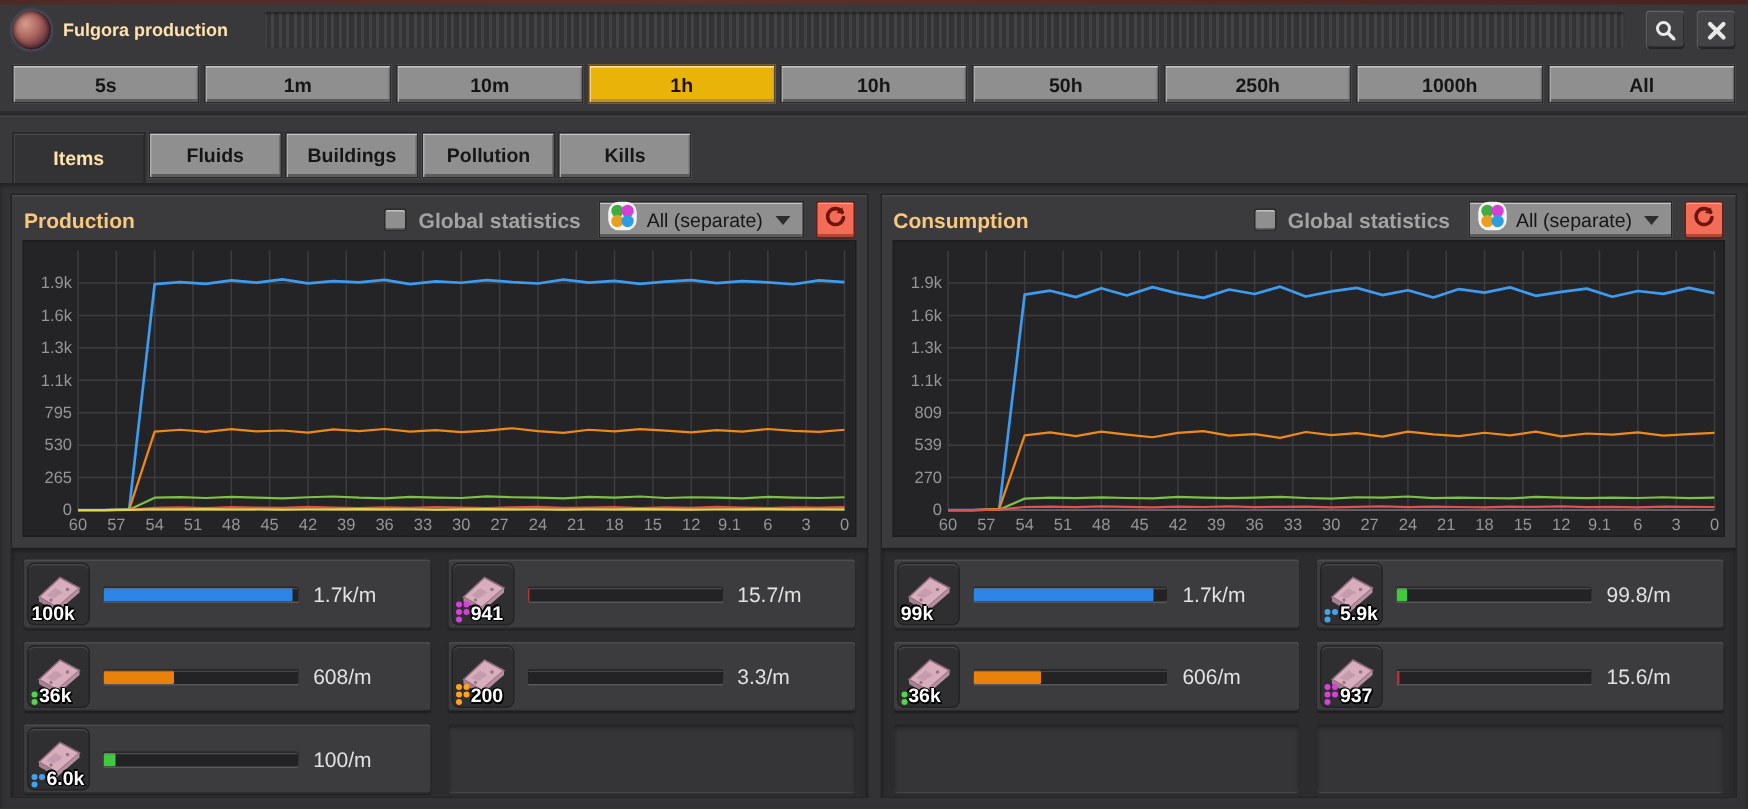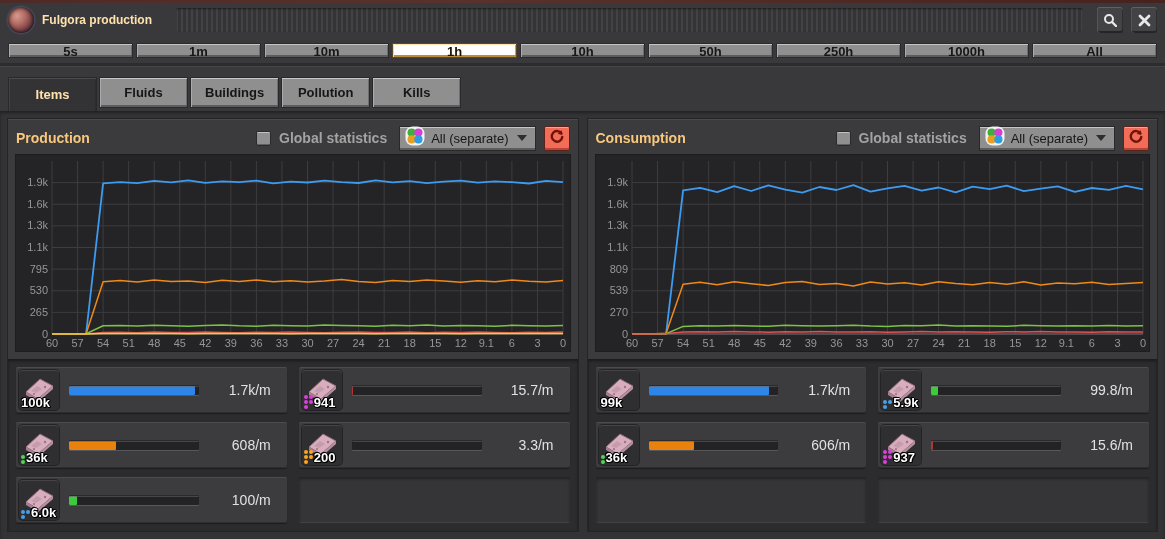--- a/index.html
+++ b/index.html
@@ -21,25 +21,25 @@
   .win-title { color:#ffe2ad; font-size:12px; font-weight:700; white-space:nowrap; padding-right:10px; }
   .drag-stripes { flex:1; height:24px; margin:0 6px;
     background:repeating-linear-gradient(90deg,#434244 0 2px,#343335 2px 5px);
     box-shadow:inset 0 1px 2px rgba(0,0,0,.45); border-radius:2px; }
   .tb-btn { width:26px; height:26px; border:0; border-radius:3px; background:#434244; cursor:pointer;
     box-shadow:inset 0 1px 0 #616062, inset 1px 0 0 #555456, inset 0 -2px 0 #252426, inset -1px 0 0 #2e2d2f;
     display:flex; align-items:center; justify-content:center; color:#e8e8e8; }
   .tb-btn svg { display:block; }
 
   
-  .time-row { display:flex; gap:3px; margin:6px 8px 5px; height:15px; }
+  .time-row { display:flex; gap:3px; margin:6px 8px 5px; height:26px; }
   .time-btn { flex:1; border:1px solid #2a292b; background:#8f8f8f; color:#161616;
     font-family:"Liberation Sans",sans-serif; font-size:13px; font-weight:700; cursor:pointer;
     box-shadow:inset 0 1px 0 #c6c6c6, inset 1px 0 0 #ababab, inset 0 -2px 0 #5c5c5c, inset -1px 0 0 #6f6f6f; }
-  .time-btn.selected { background:#ffffff; color:#1d1203; border-color:#5d4824;
+  .time-btn.selected { background:#eab308; color:#1d1203; border-color:#5d4824;
     box-shadow:inset 0 1px 0 #ffe4ae, inset 1px 0 0 #f8d68d, inset 0 -2px 0 #bb8c3f, inset -1px 0 0 #cf9f4c; }
   .time-sep { height:3px; background:#2c2b2d; box-shadow:0 1px 0 #454446; }
 
   
   .tab-row { display:flex; gap:2px; margin:11px 8px 0; height:34px; position:relative; z-index:2; }
   .tab-btn { min-width:89px; height:31px; border:1px solid #29282a; background:#8f8f8f; color:#161616;
     font-family:"Liberation Sans",sans-serif; font-size:13px; font-weight:700; cursor:pointer; padding:0 14px;
     box-shadow:inset 0 1px 0 #c6c6c6, inset 1px 0 0 #ababab, inset 0 -2px 0 #5c5c5c, inset -1px 0 0 #6f6f6f; }
   .tab-btn.selected { height:34px; background:#333234; color:#ffe2ad; border-bottom:0;
     box-shadow:inset 0 1px 0 #4b4a4c, inset 1px 0 0 #424144, inset -1px 0 0 #2c2b2d; }
@@ -79,21 +79,21 @@
   .badge-row { position:absolute; left:2px; bottom:1px; display:flex; align-items:flex-end; gap:1px; }
   .q-dots { display:grid; gap:1px; }
   .q-dots i { width:4px; height:4px; border-radius:50%; display:block; }
   .count { color:#ffffff; font-size:13px; font-weight:700; line-height:13px;
     text-shadow:-1px 0 0 #000, 1px 0 0 #000, 0 -1px 0 #000, 0 1px 0 #000, 1px 1px 0 #000, -1px -1px 0 #000; }
   .bar-wrap { flex:1; margin:0 10px 0 10px; min-width:0; }
   .bar-track { height:9px; background:#232224; border-radius:1px;
     box-shadow:inset 0 1px 0 rgba(0,0,0,.8), 0 1px 0 #58575a, 0 -1px 0 #2a292b; position:relative; overflow:hidden; }
   .bar-track .hl { position:absolute; top:0; left:0; right:0; height:1px; background:#6a696c; opacity:.65; }
   .bar-fill { height:100%; border-radius:1px; }
-  .rate { width:62px; text-align:right; color:#e2e2e2; font-size:14px; font-weight:400; white-space:nowrap; flex:0 0 auto; }
+  .rate { width:62px; text-align:left; color:#e2e2e2; font-size:14px; font-weight:400; white-space:nowrap; flex:0 0 auto; }
 </style>
 </head>
 <body>
 
 <div class="world-edge"></div>
 
 <div class="window">
 
   <div class="titlebar">
     <div class="planet"></div>

